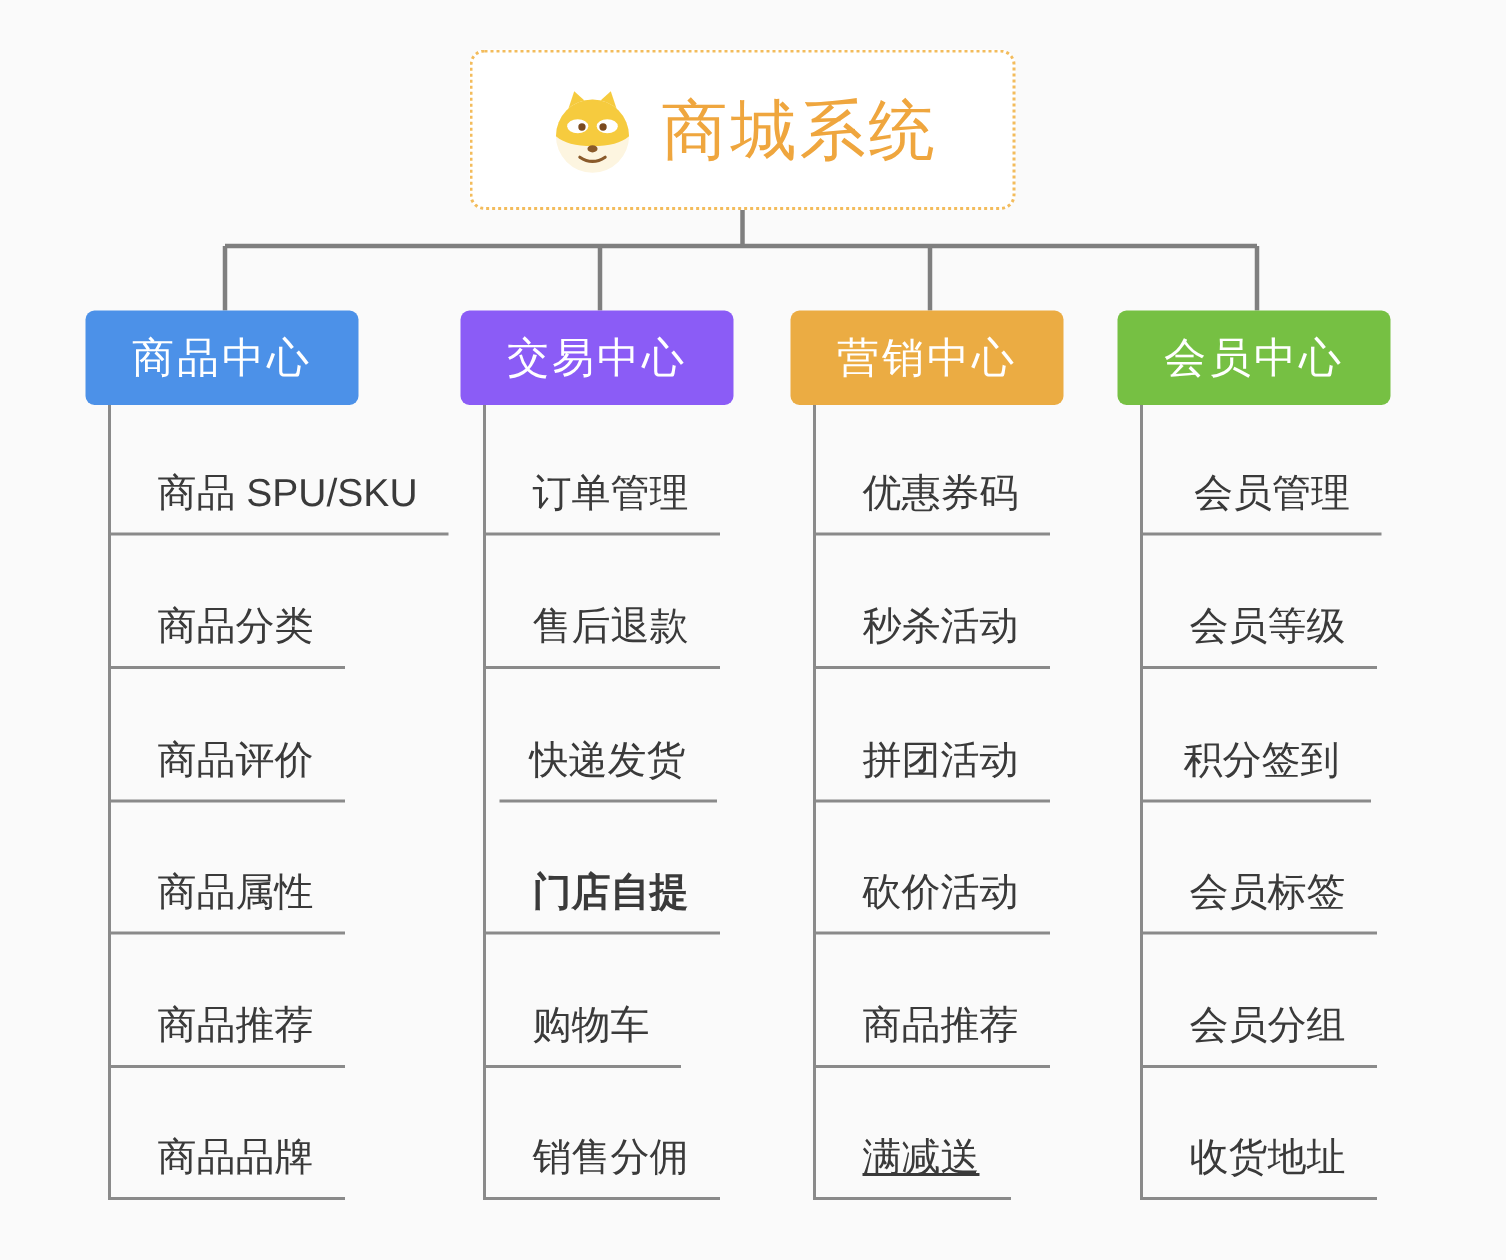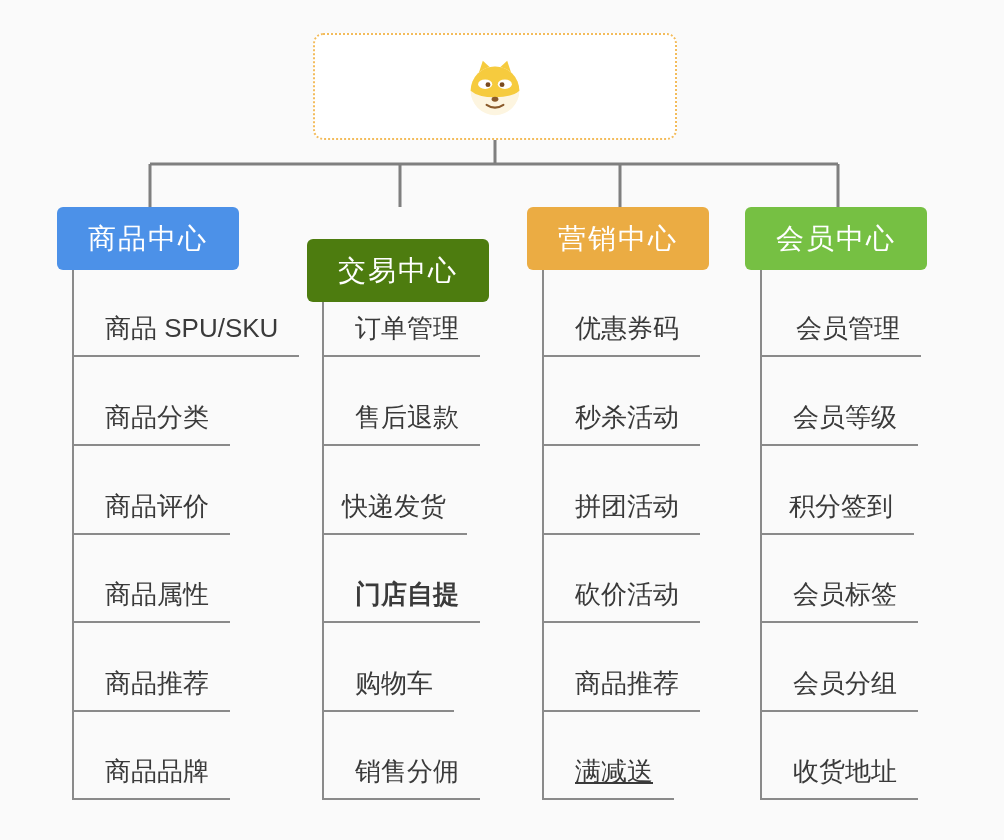--- a/index.html
+++ b/index.html
@@ -91,38 +91,39 @@
     <path d="M51 22 L45 4 L34 14 Z" fill="#f6cb3e"></path>
     <circle cx="32" cy="36" r="26" fill="#fdf5e0"></circle>
     <path d="M6 36 a26 26 0 0 1 52 0 q -8 7 -26 7 q -18 0 -26 -7 Z" fill="#f6cb3e"></path>
     <ellipse cx="21.5" cy="29" rx="7.5" ry="5" fill="#ffffff"></ellipse>
     <ellipse cx="42.5" cy="29" rx="7.5" ry="5" fill="#ffffff"></ellipse>
     <circle cx="24.5" cy="29.5" r="2.6" fill="#7a4a1f"></circle>
     <circle cx="39.5" cy="29.5" r="2.6" fill="#7a4a1f"></circle>
     <ellipse cx="32" cy="45" rx="3.6" ry="2.6" fill="#8a5a2a"></ellipse>
     <path d="M23 51 q9 6 18 0" stroke="#8a5a2a" stroke-width="2.2" fill="none" stroke-linecap="round"></path>
   </svg>
+  <span class="root-title">商城系统</span>
 </div>
 
 <div id="branches">
     <div class="branch-box" style="left: 57px; background: rgb(76, 145, 232);">
       <span>商品中心</span>
     </div>
     <div class="leaf" style="left: 72px; bottom: 483px;">商品 SPU/SKU</div>
     <div class="leaf" style="left: 72px; bottom: 394px;">商品分类</div>
     <div class="leaf" style="left: 72px; bottom: 305px;">商品评价</div>
     <div class="leaf" style="left: 72px; bottom: 217px;">商品属性</div>
     <div class="leaf" style="left: 72px; bottom: 128px;">商品推荐</div>
     <div class="leaf" style="left: 72px; bottom: 40px;">商品品牌</div>
-    <div class="branch-box" style="left: 307px; background: #4d7c0f; margin-top: 32px;">
+    <div class="branch-box" style="left: 307px; background: #8b5cf6;">
       <span>交易中心</span>
     </div>
     <div class="leaf" style="left: 322px; bottom: 483px;">订单管理</div>
     <div class="leaf" style="left: 322px; bottom: 394px;">售后退款</div>
-    <div class="leaf" style="left: 322px; bottom: 305px; padding-left: 20px;">快递发货</div>
+    <div class="leaf" style="left: 333px; bottom: 305px; padding-left: 20px;">快递发货</div>
     <div class="leaf" style="left: 322px; bottom: 217px; font-weight: bold;">门店自提</div>
     <div class="leaf" style="left: 322px; bottom: 128px;">购物车</div>
     <div class="leaf" style="left: 322px; bottom: 40px;">销售分佣</div>
     <div class="branch-box" style="left: 527px; background: rgb(235, 172, 67);">
       <span>营销中心</span>
     </div>
     <div class="leaf" style="left: 542px; bottom: 483px;">优惠券码</div>
     <div class="leaf" style="left: 542px; bottom: 394px;">秒杀活动</div>
     <div class="leaf" style="left: 542px; bottom: 305px;">拼团活动</div>
     <div class="leaf" style="left: 542px; bottom: 217px;">砍价活动</div>

